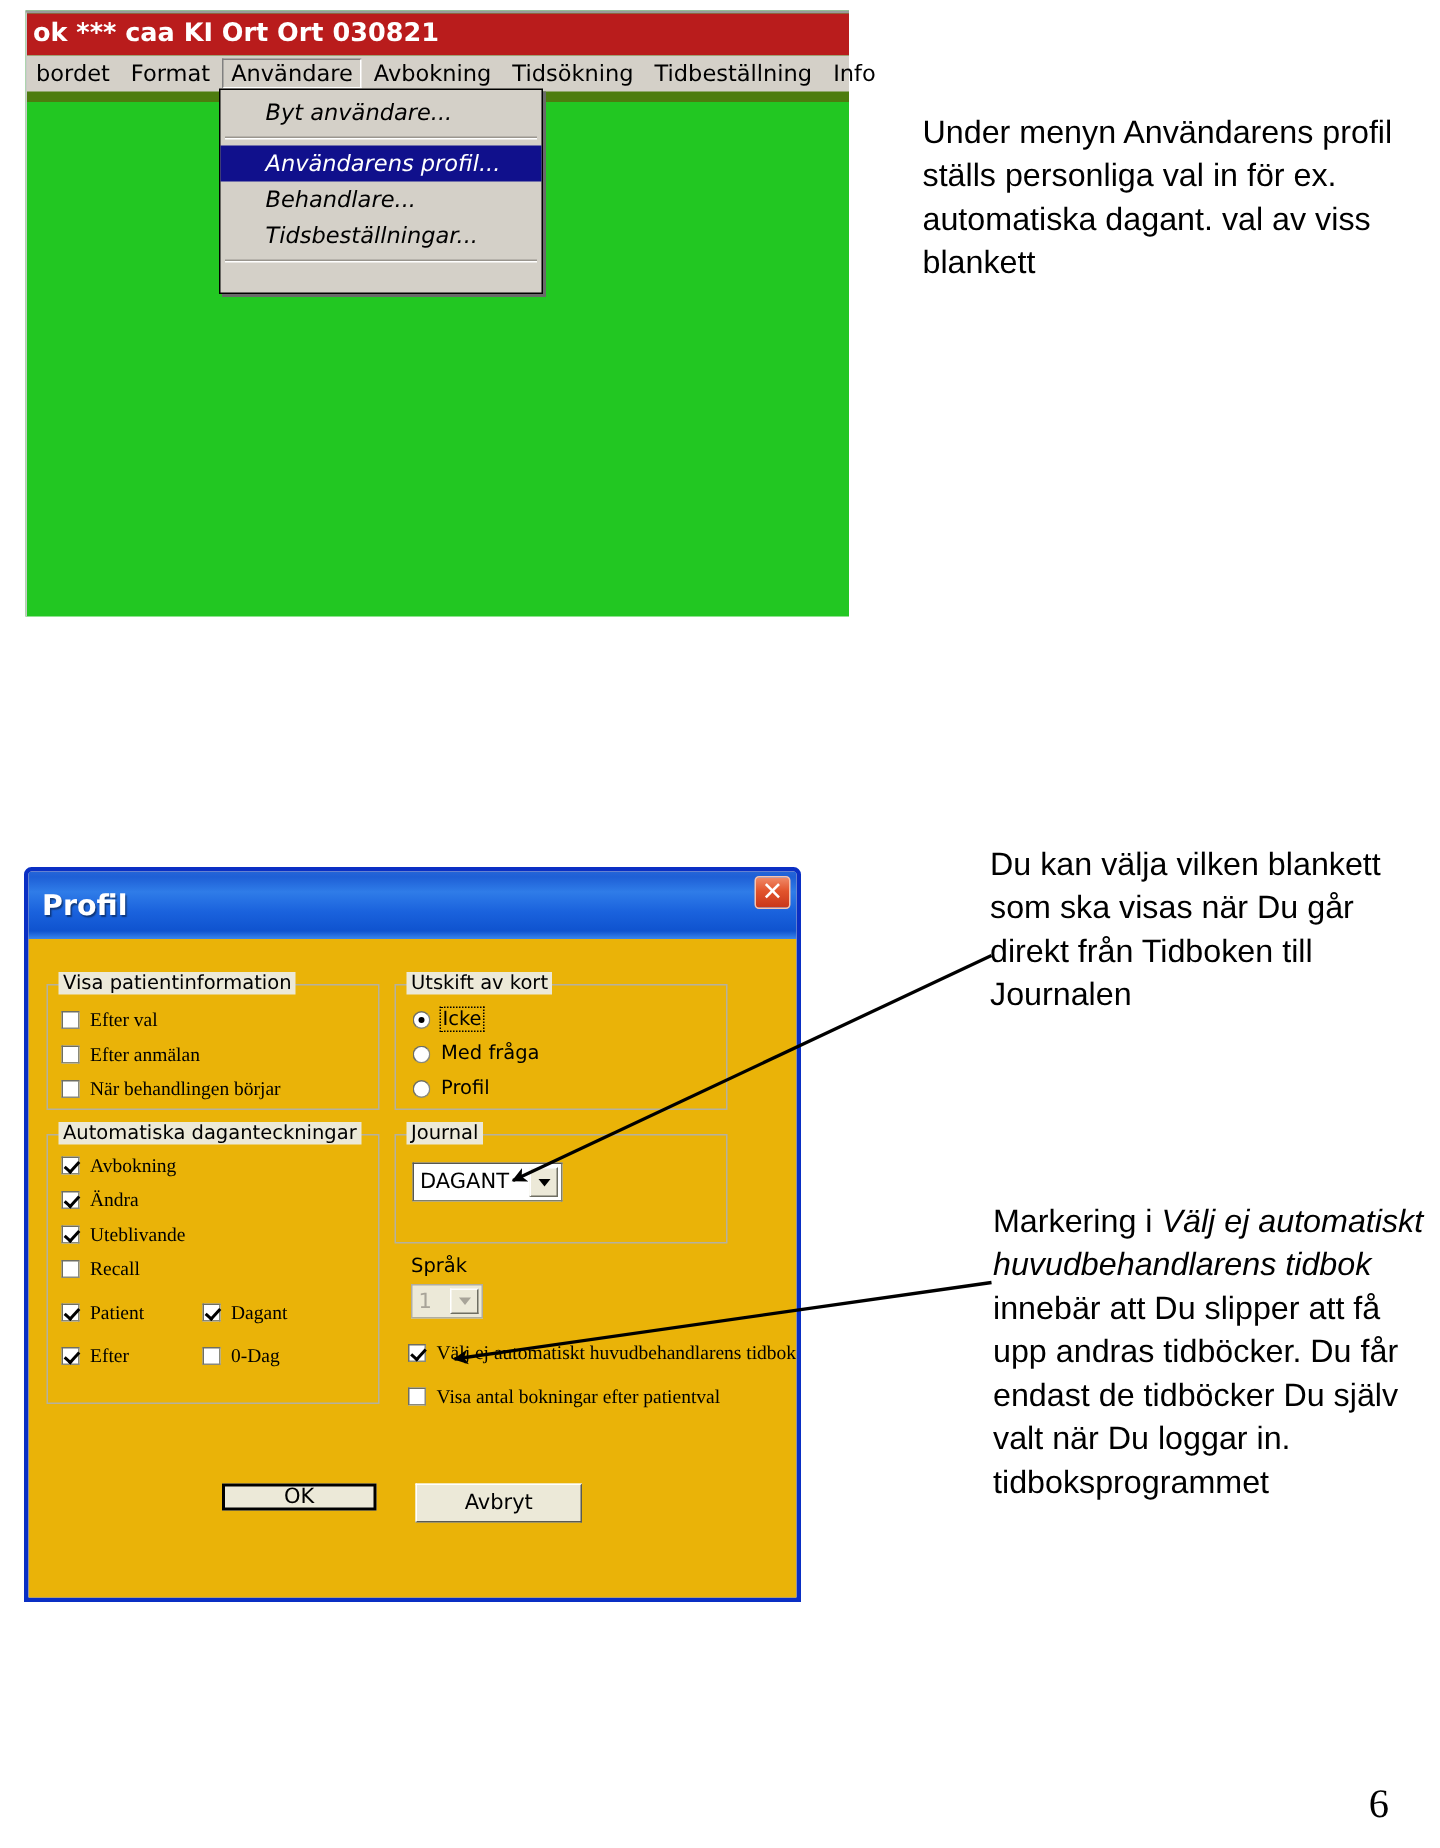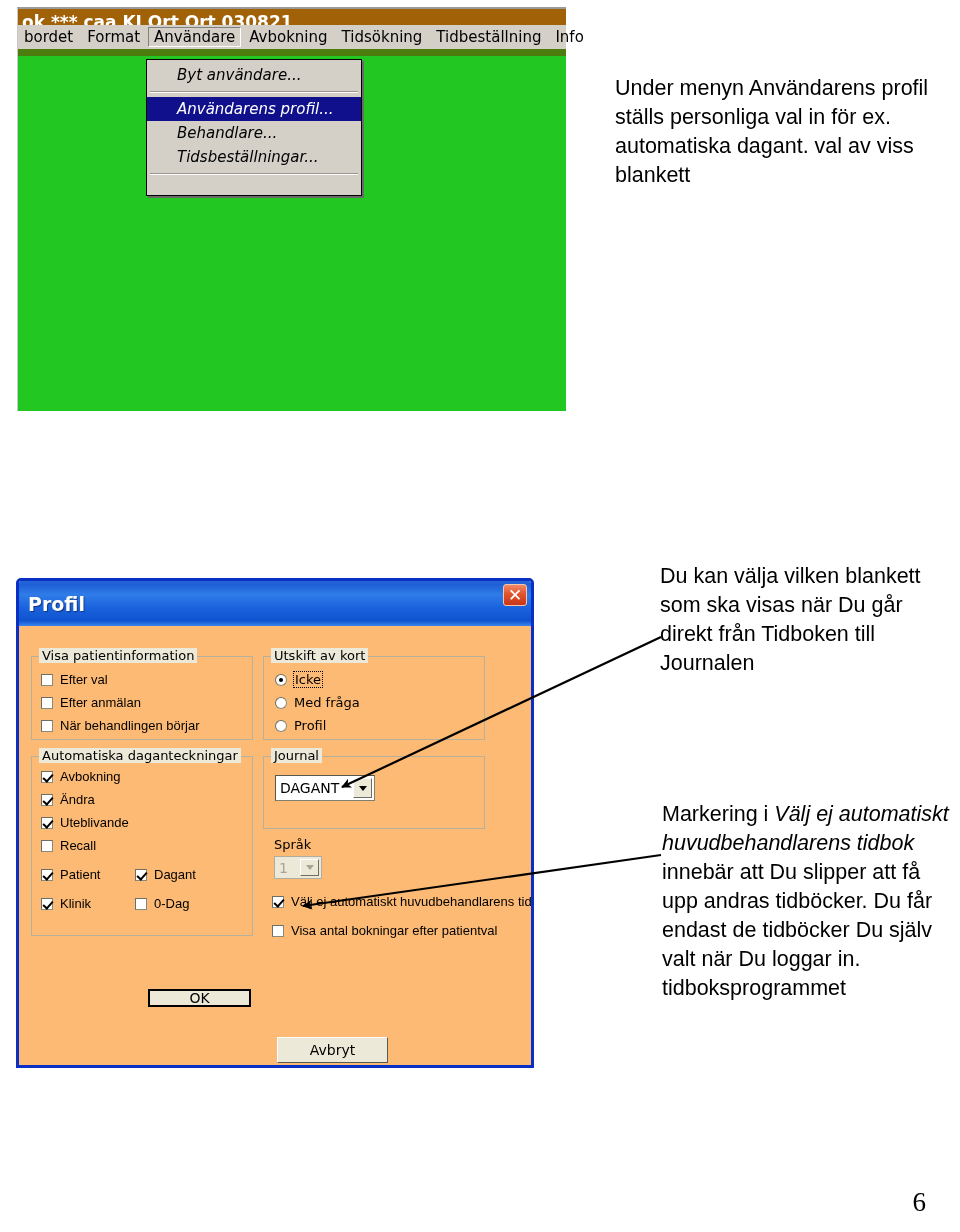--- a/index.html
+++ b/index.html
@@ -21,22 +21,22 @@
     left: 17px;
     top: 7px;
     width: 549px;
     height: 404px;
     background: #22c722;
     border-top: 2px solid #9a9a9a;
     border-left: 1px solid #c9c9c9;
     box-sizing: border-box;
   }
   #app-titlebar {
-    height: 16px;
-    background: #a16207;
+    height: 28px;
+    background: #b91c1c;
     position: relative;
   }
   #app-title-text {
     position: absolute;
     left: 4px;
     top: 3px;
     color: #ffffff;
     font-size: 17px;
     font-weight: bold;
     font-family: "DejaVu Sans", sans-serif;
@@ -139,21 +139,21 @@
     font-size: 17px;
     font-weight: bold;
     font-family: "DejaVu Sans", sans-serif;
     line-height: 20px;
     text-align: center;
     box-sizing: border-box;
   }
   #profil-body {
     position: relative;
     height: 100%;
-    background: #fdba74;
+    background: #eab308;
     padding-left: 16px;
   }
   .groupbox {
     position: absolute;
     border: 1px solid #b5b19f;
     box-sizing: border-box;
   }
   .groupbox > .gb-title {
     position: absolute;
     top: -9px;
@@ -163,21 +163,21 @@
     font-size: 13px;
     font-family: "DejaVu Sans", sans-serif;
     color: #000;
     white-space: nowrap;
   }
   .chk-row {
     position: absolute;
     display: flex;
     align-items: center;
     font-size: 13px;
-    font-family: Liberation Sans, sans-serif;
+    font-family: Liberation Serif, serif;
     color: #000;
     white-space: nowrap;
   }
   .chkbox {
     width: 12px;
     height: 12px;
     background: #ffffff;
     border: 1px solid #8a8a7c;
     border-top-color: #6e6e62;
     border-left-color: #6e6e62;
@@ -418,21 +418,21 @@
       <div class="chk-row" style="left:9px; top:110px;">
         <span class="chkbox checked"></span>
         <span>Patient</span>
       </div>
       <div class="chk-row" style="left:103px; top:110px;">
         <span class="chkbox checked"></span>
         <span>Dagant</span>
       </div>
       <div class="chk-row" style="left:9px; top:139px;">
         <span class="chkbox checked"></span>
-        <span>Klinik</span>
+        <span>Efter</span>
       </div>
       <div class="chk-row" style="left:103px; top:139px;">
         <span class="chkbox"></span>
         <span>0-Dag</span>
       </div>
     </div>
 
     <div class="groupbox" style="left:244px; top:130px; width:222px; height:73px;">
       <span class="gb-title">Journal</span>
       <div class="combo" style="left:11px; top:18px; width:100px; height:26px;">
@@ -450,21 +450,21 @@
     <div class="chk-row" style="left:253px; top:268px;">
       <span class="chkbox checked"></span>
       <span>Välj ej automatiskt huvudbehandlarens tidbok</span>
     </div>
     <div class="chk-row" style="left:253px; top:297px;">
       <span class="chkbox"></span>
       <span>Visa antal bokningar efter patientval</span>
     </div>
 
     <div class="dlg-button default" style="left:129px; top:363px; width:103px; height:18px;">OK</div>
-    <div class="dlg-button" style="left:258px; top:363px; width:111px; height:26px;margin-top:48px;">Avbryt</div>
+    <div class="dlg-button" style="left:258px; top:363px; width:111px; height:26px;">Avbryt</div>
 
   </div>
 </div>
 
 <div class="callout" style="left:615px; top:74px; width:348px;">Under menyn Användarens profil ställs personliga val in för ex. automatiska dagant. val av viss blankett</div>
 
 <div class="callout" style="left:660px; top:562px; width:300px;"> Du kan välja vilken blankett som ska visas när Du går direkt från Tidboken till Journalen</div>
 
 <div class="callout" style="left:662px; top:800px; width:298px;">
   <span>Markering i </span><i>Välj ej automatiskt huvudbehandlarens tidbok</i><span> innebär att Du slipper att få upp andras tidböcker. Du får endast de tidböcker  Du själv valt när Du loggar in. tidboksprogrammet</span>

